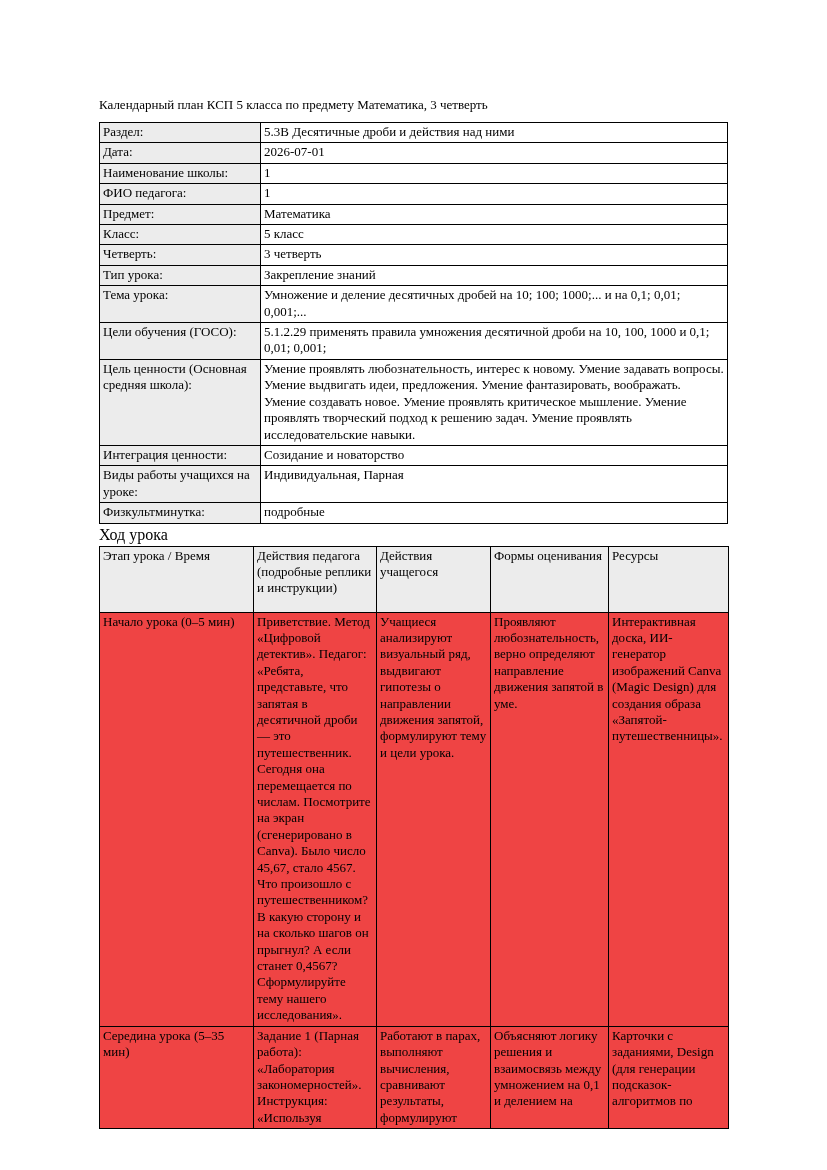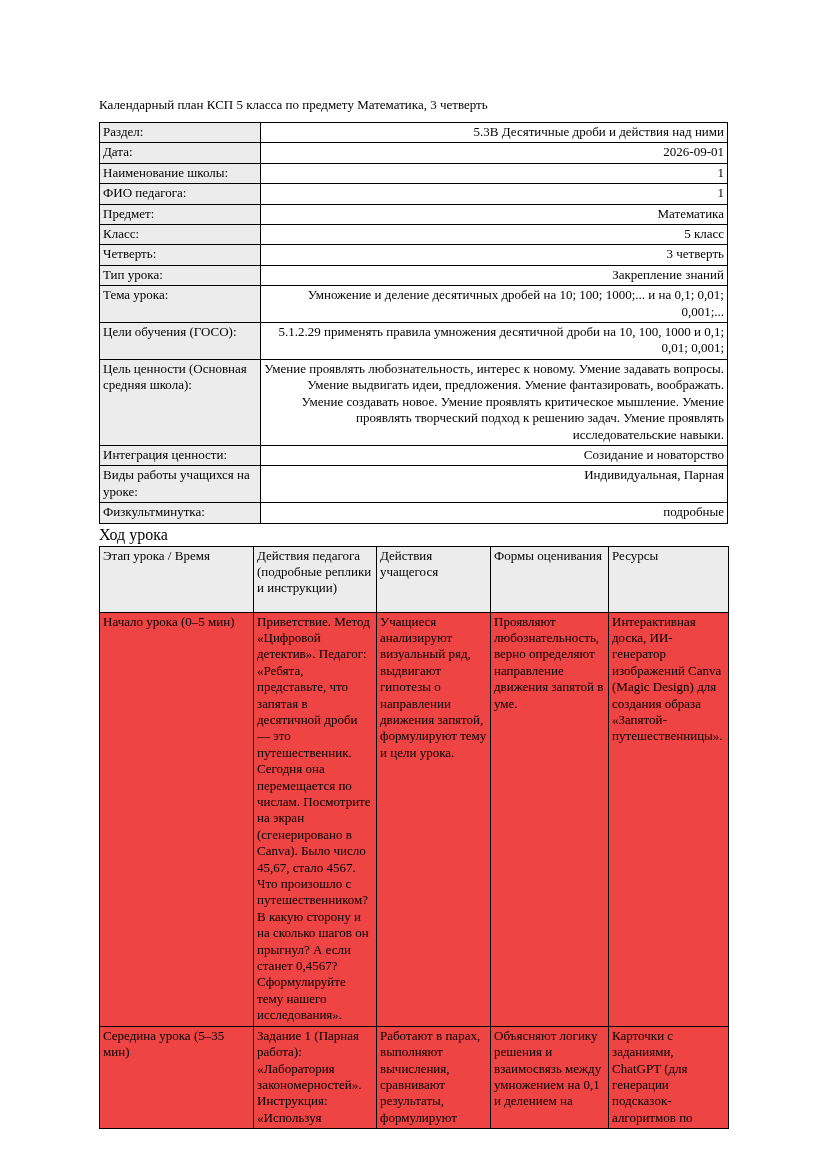--- a/index.html
+++ b/index.html
@@ -42,21 +42,20 @@
     overflow-wrap: break-word;
     hyphens: none;
   }
   
   .info-table td.label {
     background: #ececec;
     width: 154px;
   }
   .info-table td.value {
     background: #ffffff;
-    text-align: right;
   }
   .section-label {
     font-size: 16px;
     line-height: 16px;
     margin: 3px 0 3px 0;
   }
   
   .lesson-table col.c1 { width: 154px; }
   .lesson-table col.c2 { width: 123px; }
   .lesson-table col.c3 { width: 114px; }
@@ -78,21 +77,21 @@
   <div class="doc-title">Календарный план КСП 5 класса по предмету Математика, 3 четверть</div>
 
   <table class="info-table">
     <tbody>
       <tr>
         <td class="label">Раздел:</td>
         <td class="value">5.3В Десятичные дроби и действия над ними</td>
       </tr>
       <tr>
         <td class="label">Дата:</td>
-        <td class="value">2026-09-01</td>
+        <td class="value">2026-07-01</td>
       </tr>
       <tr>
         <td class="label">Наименование школы:</td>
         <td class="value">1</td>
       </tr>
       <tr>
         <td class="label">ФИО педагога:</td>
         <td class="value">1</td>
       </tr>
       <tr>
@@ -163,18 +162,18 @@
         <td>Приветствие. Метод «Цифровой детектив». Педагог: «Ребята, представьте, что запятая в десятичной дроби — это путешественник. Сегодня она перемещается по числам. Посмотрите на экран (сгенерировано в Canva). Было число 45,67, стало 4567. Что произошло с путешественником? В какую сторону и на сколько шагов он прыгнул? А если станет 0,4567? Сформулируйте тему нашего исследования».</td>
         <td>Учащиеся анализируют визуальный ряд, выдвигают гипотезы о направлении движения запятой, формулируют тему и цели урока.</td>
         <td>Проявляют любознательность, верно определяют направление движения запятой в уме.</td>
         <td>Интерактивная доска, ИИ-генератор изображений Canva (Magic Design) для создания образа «Запятой-путешественницы».</td>
       </tr>
       <tr>
         <td>Середина урока (5–35 мин)</td>
         <td>Задание 1 (Парная работа): «Лаборатория закономерностей». Инструкция: «Используя</td>
         <td>Работают в парах, выполняют вычисления, сравнивают результаты, формулируют</td>
         <td>Объясняют логику решения и взаимосвязь между умножением на 0,1 и делением на</td>
-        <td>Карточки с заданиями, ChatGPT (для генерации подсказок-алгоритмов по</td>
+        <td>Карточки с заданиями, Design (для генерации подсказок-алгоритмов по</td>
       </tr>
     </tbody>
   </table>
 
 </div>
 
 </body></html>

